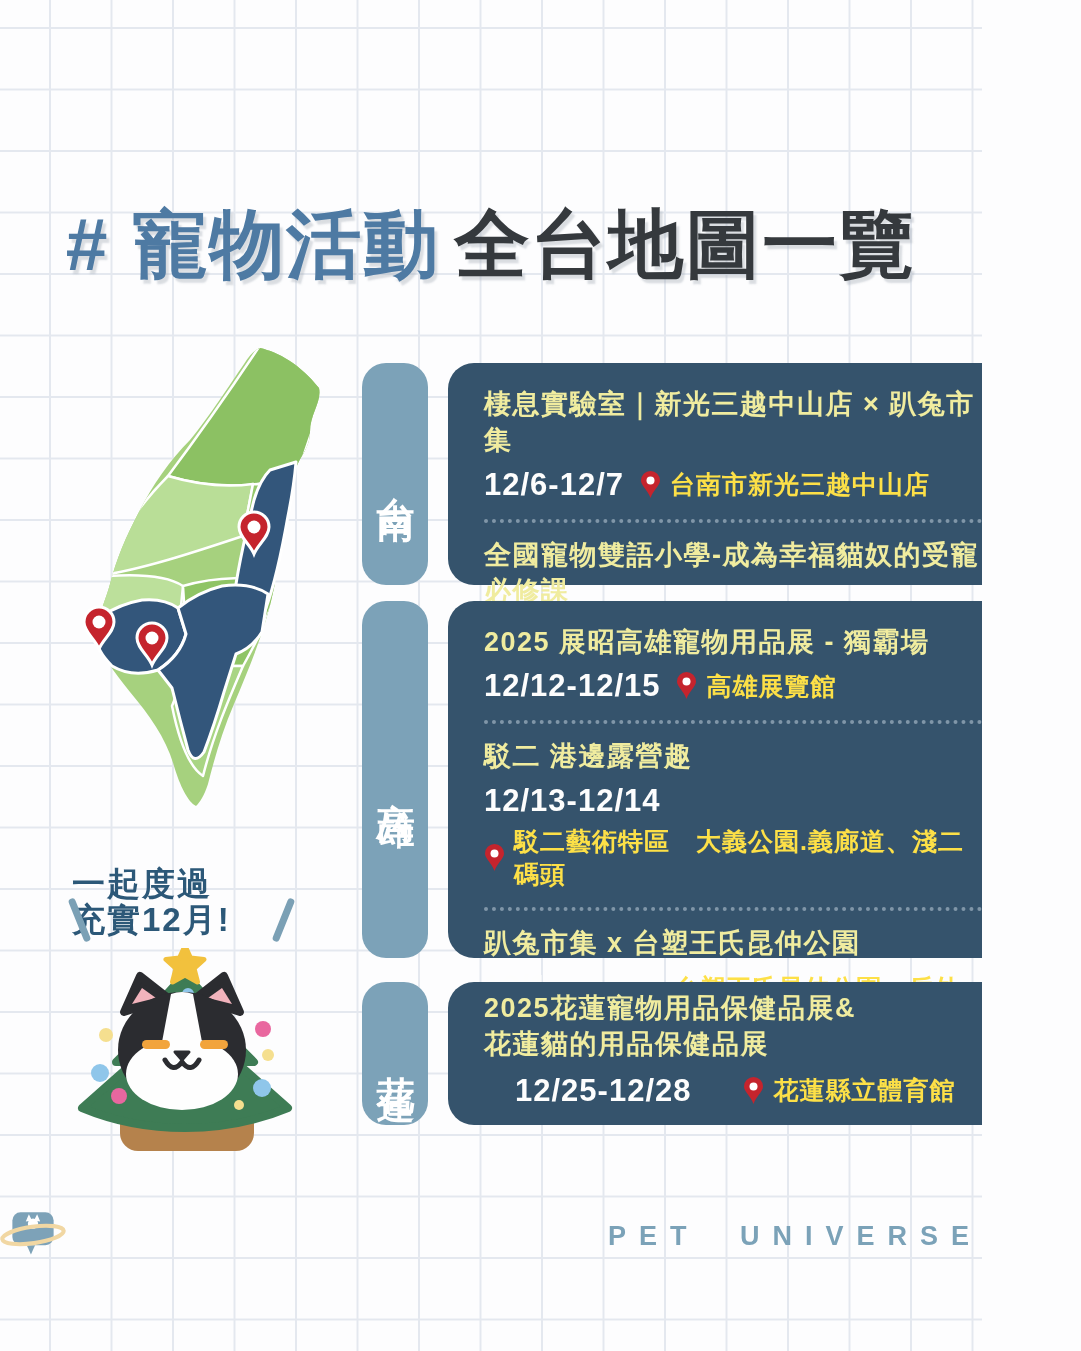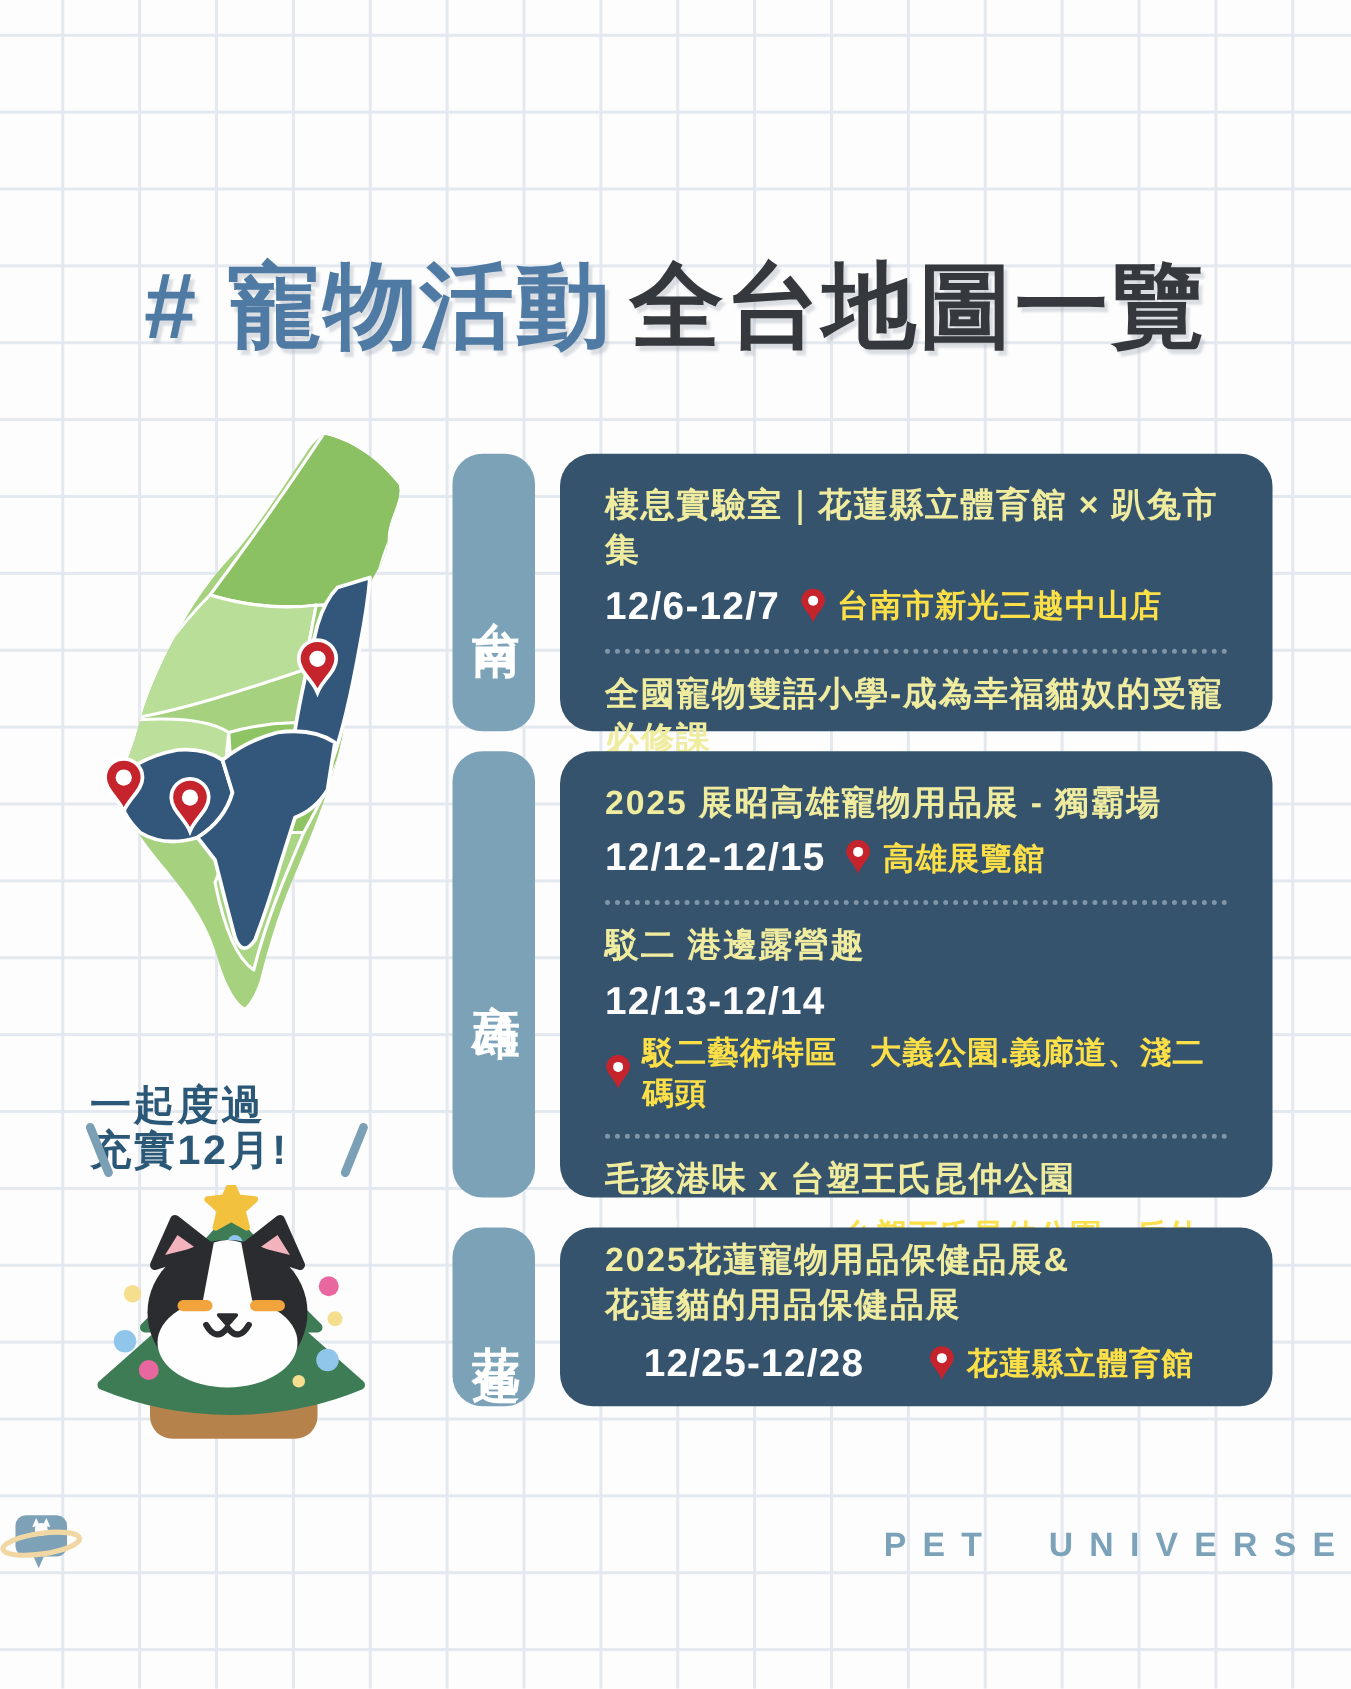--- a/index.html
+++ b/index.html
@@ -1,19 +1,19 @@
 <!DOCTYPE html>
 <html><head>
 <meta charset="utf-8">
 <style>
   * { margin:0; padding:0; box-sizing:border-box; }
   html,body { background:#fdfdfe; }
   body { font-family:"Liberation Sans","DejaVu Sans",sans-serif; }
   .page {
-    position:relative; width:1081px; height:1351px; overflow:hidden;
+    position:relative; width:982px; height:1351px; overflow:hidden;
     background-color:#fdfdfe;
     background-image:
       linear-gradient(to right, #e4e8ef 2px, transparent 2px),
       linear-gradient(to bottom, #e4e8ef 2px, transparent 2px);
     background-size:61.5px 61.5px;
     background-position:49px 27px;
   }
 
   
   .title {
@@ -123,21 +123,21 @@
     <g transform="translate(114,305)">
       <path d="M0,24 C-4,14 -15,7 -15,-3 A15,15 0 1,1 15,-3 C15,7 4,14 0,24 Z" fill="#c5242d" stroke="#fff" stroke-width="3"></path>
       <circle cy="-3" r="6.5" fill="#fff"></circle>
     </g>
   </svg>
 
   <div class="tab s1-tab">
     <span>台南</span>
   </div>
   <div class="card s1-card">
-    <div class="ev-title">棲息實驗室｜花蓮縣立體育館 × 趴兔市集</div>
+    <div class="ev-title">棲息實驗室｜新光三越中山店 × 趴兔市集</div>
     <div class="ev-meta">
       <span class="ev-date">12/6-12/7</span>
       <svg class="pin-icon" viewBox="0 0 21 28">
           <path d="M10.5,27 C8,19.5 1,14.5 1,9.5 A9.5,9.5 0 1,1 20,9.5 C20,14.5 13,19.5 10.5,27 Z" fill="#c5242d"></path>
           <circle cx="10.5" cy="9.5" r="4" fill="#fff"></circle>
         </svg>
       <span class="ev-loc">台南市新光三越中山店</span>
     </div>
     <div class="divider"></div>
     <div class="ev-title">全國寵物雙語小學-成為幸福貓奴的受寵必修課</div>
@@ -170,21 +170,21 @@
       <span class="ev-date">12/13-12/14</span>
     </div>
     <div class="ev-meta meta-col">
       <svg class="pin-icon lead" viewBox="0 0 21 28">
           <path d="M10.5,27 C8,19.5 1,14.5 1,9.5 A9.5,9.5 0 1,1 20,9.5 C20,14.5 13,19.5 10.5,27 Z" fill="#c5242d"></path>
           <circle cx="10.5" cy="9.5" r="4" fill="#fff"></circle>
         </svg>
       <span class="ev-loc">駁二藝術特區　大義公園.義廊道、淺二碼頭</span>
     </div>
     <div class="divider"></div>
-    <div class="ev-title">毛孩港味 x 台塑王氏昆仲公園</div>
+    <div class="ev-title">趴兔市集 x 台塑王氏昆仲公園</div>
     <div class="ev-meta">
       <span class="ev-date">12/1-12/31</span>
       <svg class="pin-icon" viewBox="0 0 21 28">
           <path d="M10.5,27 C8,19.5 1,14.5 1,9.5 A9.5,9.5 0 1,1 20,9.5 C20,14.5 13,19.5 10.5,27 Z" fill="#c5242d"></path>
           <circle cx="10.5" cy="9.5" r="4" fill="#fff"></circle>
         </svg>
       <span class="ev-loc">台塑王氏昆仲公園—戶外園區</span>
     </div>
   </div>
 

